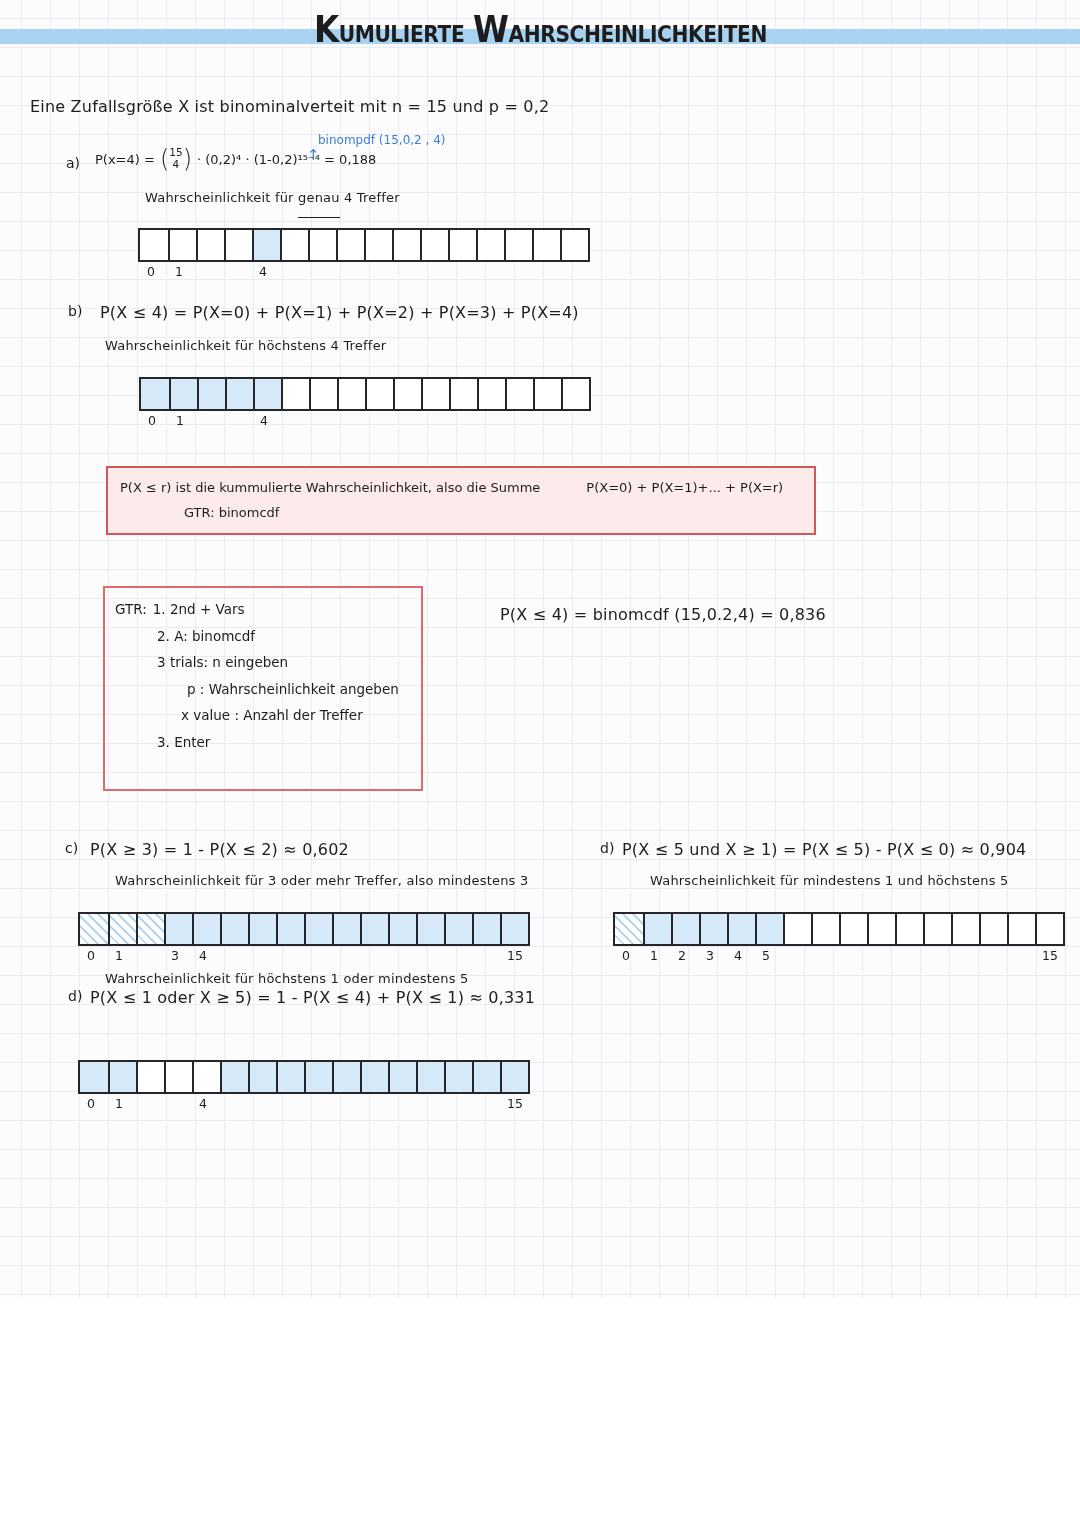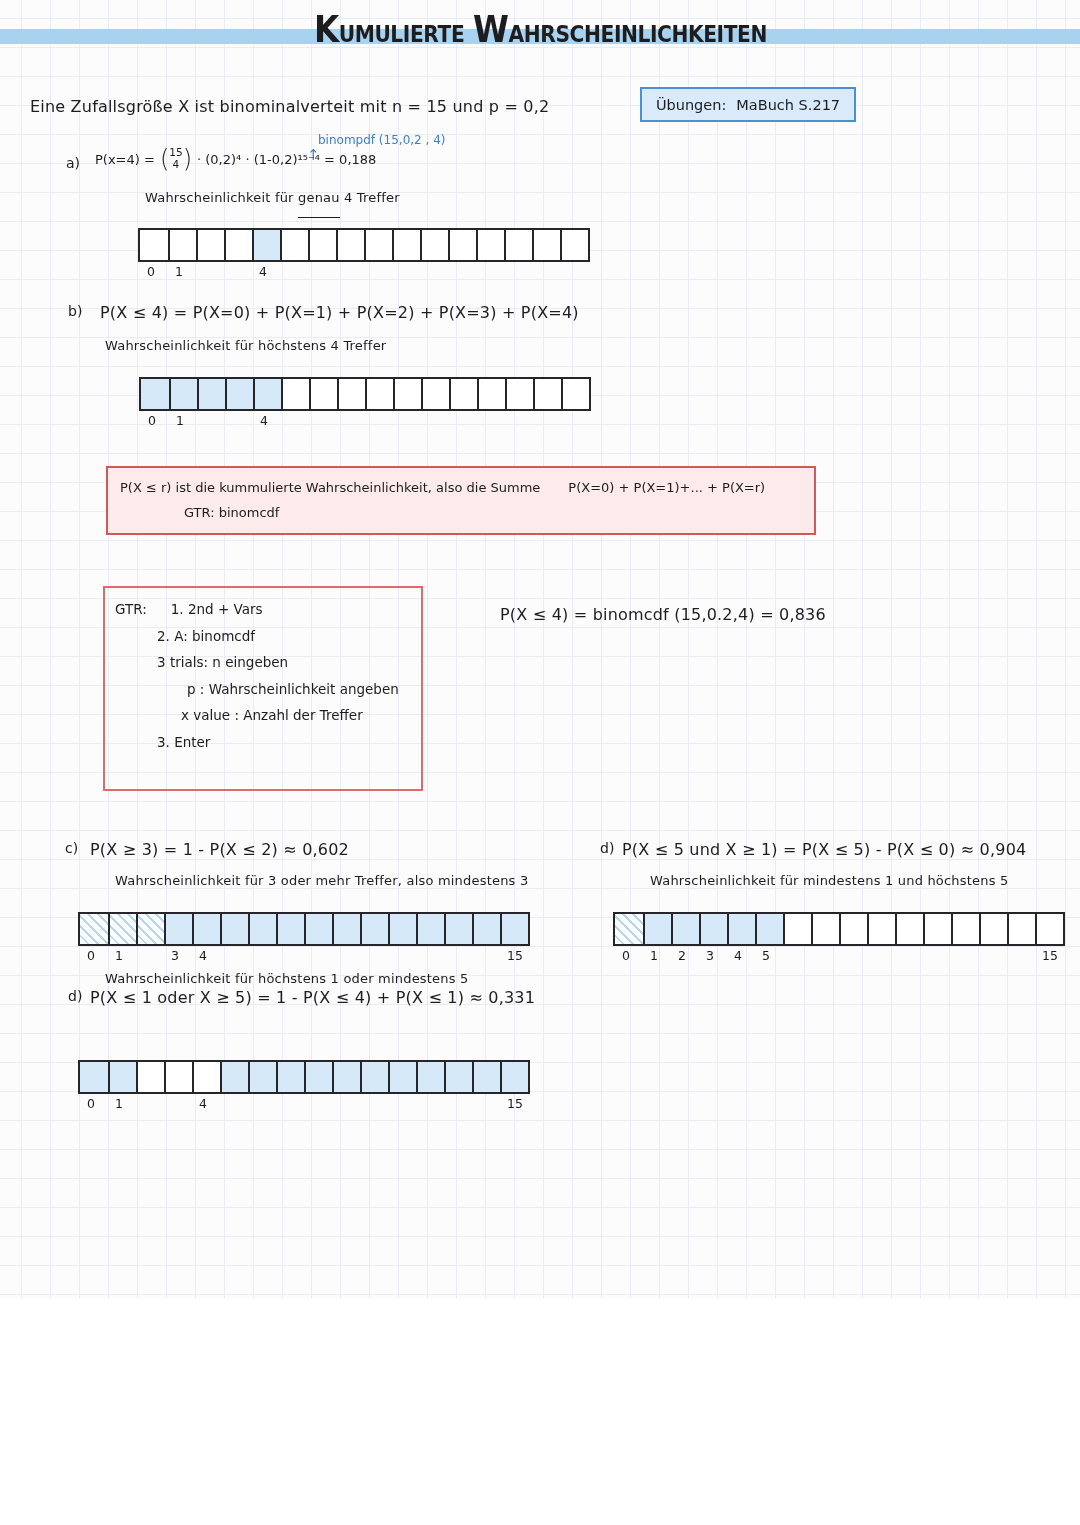--- a/index.html
+++ b/index.html
@@ -36,29 +36,29 @@
   .binom{display:inline-flex;align-items:center;}
   .binom .paren{font-size:24px;font-weight:300;line-height:1;}
   .binom .stack{display:inline-flex;flex-direction:column;align-items:center;font-size:10.5px;line-height:1.1;}
   .annotation{color:#3b7fd4;font-size:12px;white-space:nowrap;}
   .arrow{color:#3b7fd4;font-size:15px;line-height:1;}
   
   .infobox{
     position:absolute;left:106px;top:466px;width:710px;height:69px;box-sizing:border-box;
     border:2px solid #d25757;background:#fcebea;padding:12px 12px 0 12px;font-size:13px;
   }
-  .infobox .row1{display:flex;gap:28px;white-space:nowrap;}
+  .infobox .row1{display:flex;gap:46px;white-space:nowrap;}
   .infobox .row2{margin-top:10px;margin-left:64px;white-space:nowrap;}
   
   .gtrbox{
     position:absolute;left:103px;top:586px;width:320px;height:205px;box-sizing:border-box;
     border:2px solid #e0696b;padding:13px 10px;font-size:13.5px;
   }
   .gtrbox .steps{display:flex;flex-direction:column;gap:10.5px;}
-  .gtr-row1{display:flex;gap:24px;}
+  .gtr-row1{display:flex;gap:6px;}
   .gtr-indent1{margin-left:42px;}
   .gtr-indent2{margin-left:72px;}
   .gtr-indent3{margin-left:66px;}
   
   .bar-host{position:absolute;}
   .bar{display:flex;border:2px solid #26262a;width:max-content;background:#fff;}
   .cell{width:28px;height:30px;box-sizing:border-box;border-left:2px solid #26262a;background:transparent;}
   .cell:first-child{border-left:none;}
   .cell.solid{background:#d6e9f8;}
   .cell.hatched{background:repeating-linear-gradient(45deg,rgba(255,255,255,0) 0 5px,#b5d7f1 5px 7px);}
@@ -69,24 +69,20 @@
 
 <div class="page">
 
   <div class="title-band"></div>
   <div class="title-line">
     <span class="title-inner"><span class="cap">K</span><span class="small">UMULIERTE</span><span class="gap"></span><span class="cap">W</span><span class="small">AHRSCHEINLICHKEITEN</span></span>
   </div>
 
   <div class="abs hw" style="left:30px;top:97px;">Eine Zufallsgröße X ist binominalverteit mit n = 15 und p = 0,2</div>
 
-  <div class="ubox">
-    <span>Übungen:</span>
-    <span>MaBuch S.217</span>
-  </div>
 
   <div class="abs annotation" style="left:318px;top:133px;">binompdf (15,0,2 , 4)</div>
   <div class="abs arrow" style="left:307px;top:148px;">↑</div>
   <div class="abs sec-label" style="left:66px;top:155px;">a)</div>
   <div class="abs formula-row" style="left:95px;top:147px;">
     <span>P(x=4) =</span>
     <span class="binom">
         <span class="paren">(</span>
         <span class="stack">
           <span>15</span>

